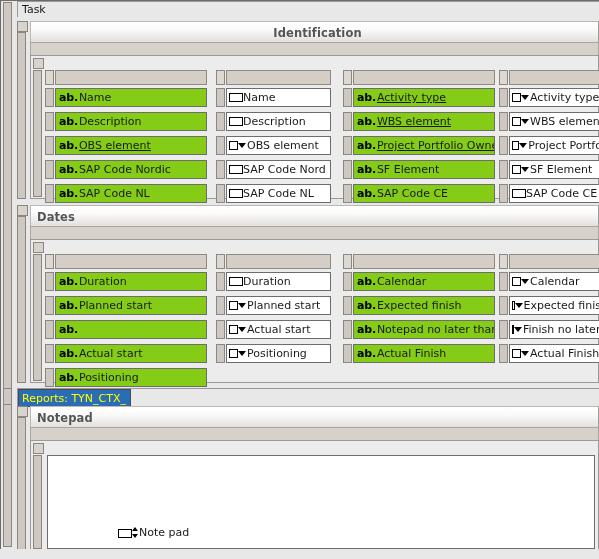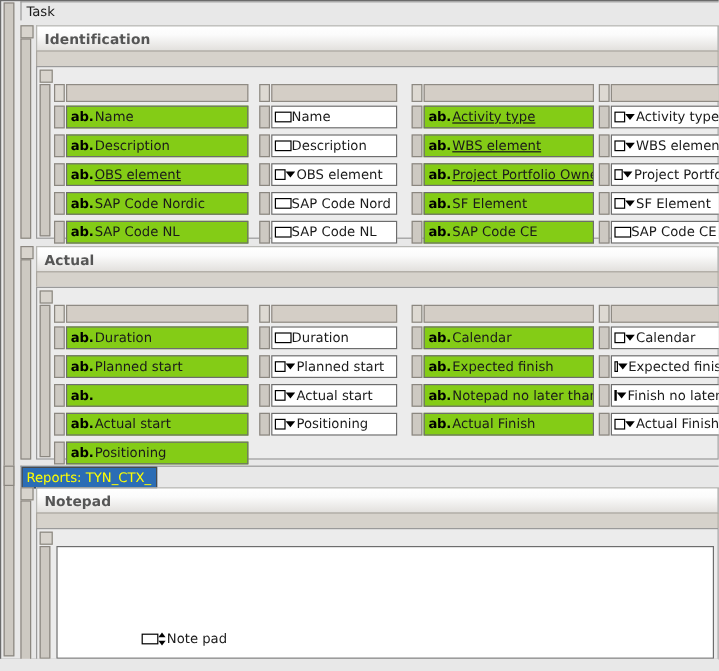--- a/index.html
+++ b/index.html
@@ -189,21 +189,21 @@
 
   <div class="master-rail"></div>
 
   <div class="task-caption">Task</div>
 
   <div class="group" id="g-identification" style="top:21px;width:582px;height:178px;">
 
     <div class="group-handle"></div>
     <div class="group-rail" style="height:167px;"></div>
 
-    <div class="group-title" style="width:569px;">Identification</div>
+    <div class="group-title" style="width:569px;text-align:center;">Identification</div>
 
     <div class="group-subbar" style="top:21px;width:569px;"></div>
 
     <div class="panel" style="left:13px;top:34px;width:569px;height:144px;">
 
       <div class="panel-handle" style="left:2px;top:2px;"></div>
       <div class="panel-rail" style="left:2px;top:14px;height:127px;"></div>
 
       <div class="col" style="left:14px;top:14px;width:162px;">
         <div class="col-handle"></div>
@@ -379,21 +379,21 @@
       </div>
 
     </div>
   </div>
 
   <div class="group" id="g-dates" style="top:205px;width:582px;height:178px;">
 
     <div class="group-handle"></div>
     <div class="group-rail" style="height:167px;"></div>
 
-    <div class="group-title" style="width:569px;">Actual</div>
+    <div class="group-title" style="width:569px;">Dates</div>
 
     <div class="group-subbar" style="top:21px;width:569px;"></div>
 
     <div class="panel" style="left:13px;top:34px;width:569px;height:144px;">
 
       <div class="panel-handle" style="left:2px;top:2px;"></div>
       <div class="panel-rail" style="left:2px;top:14px;height:127px;"></div>
 
       <div class="col" style="left:14px;top:14px;width:162px;">
         <div class="col-handle"></div>

